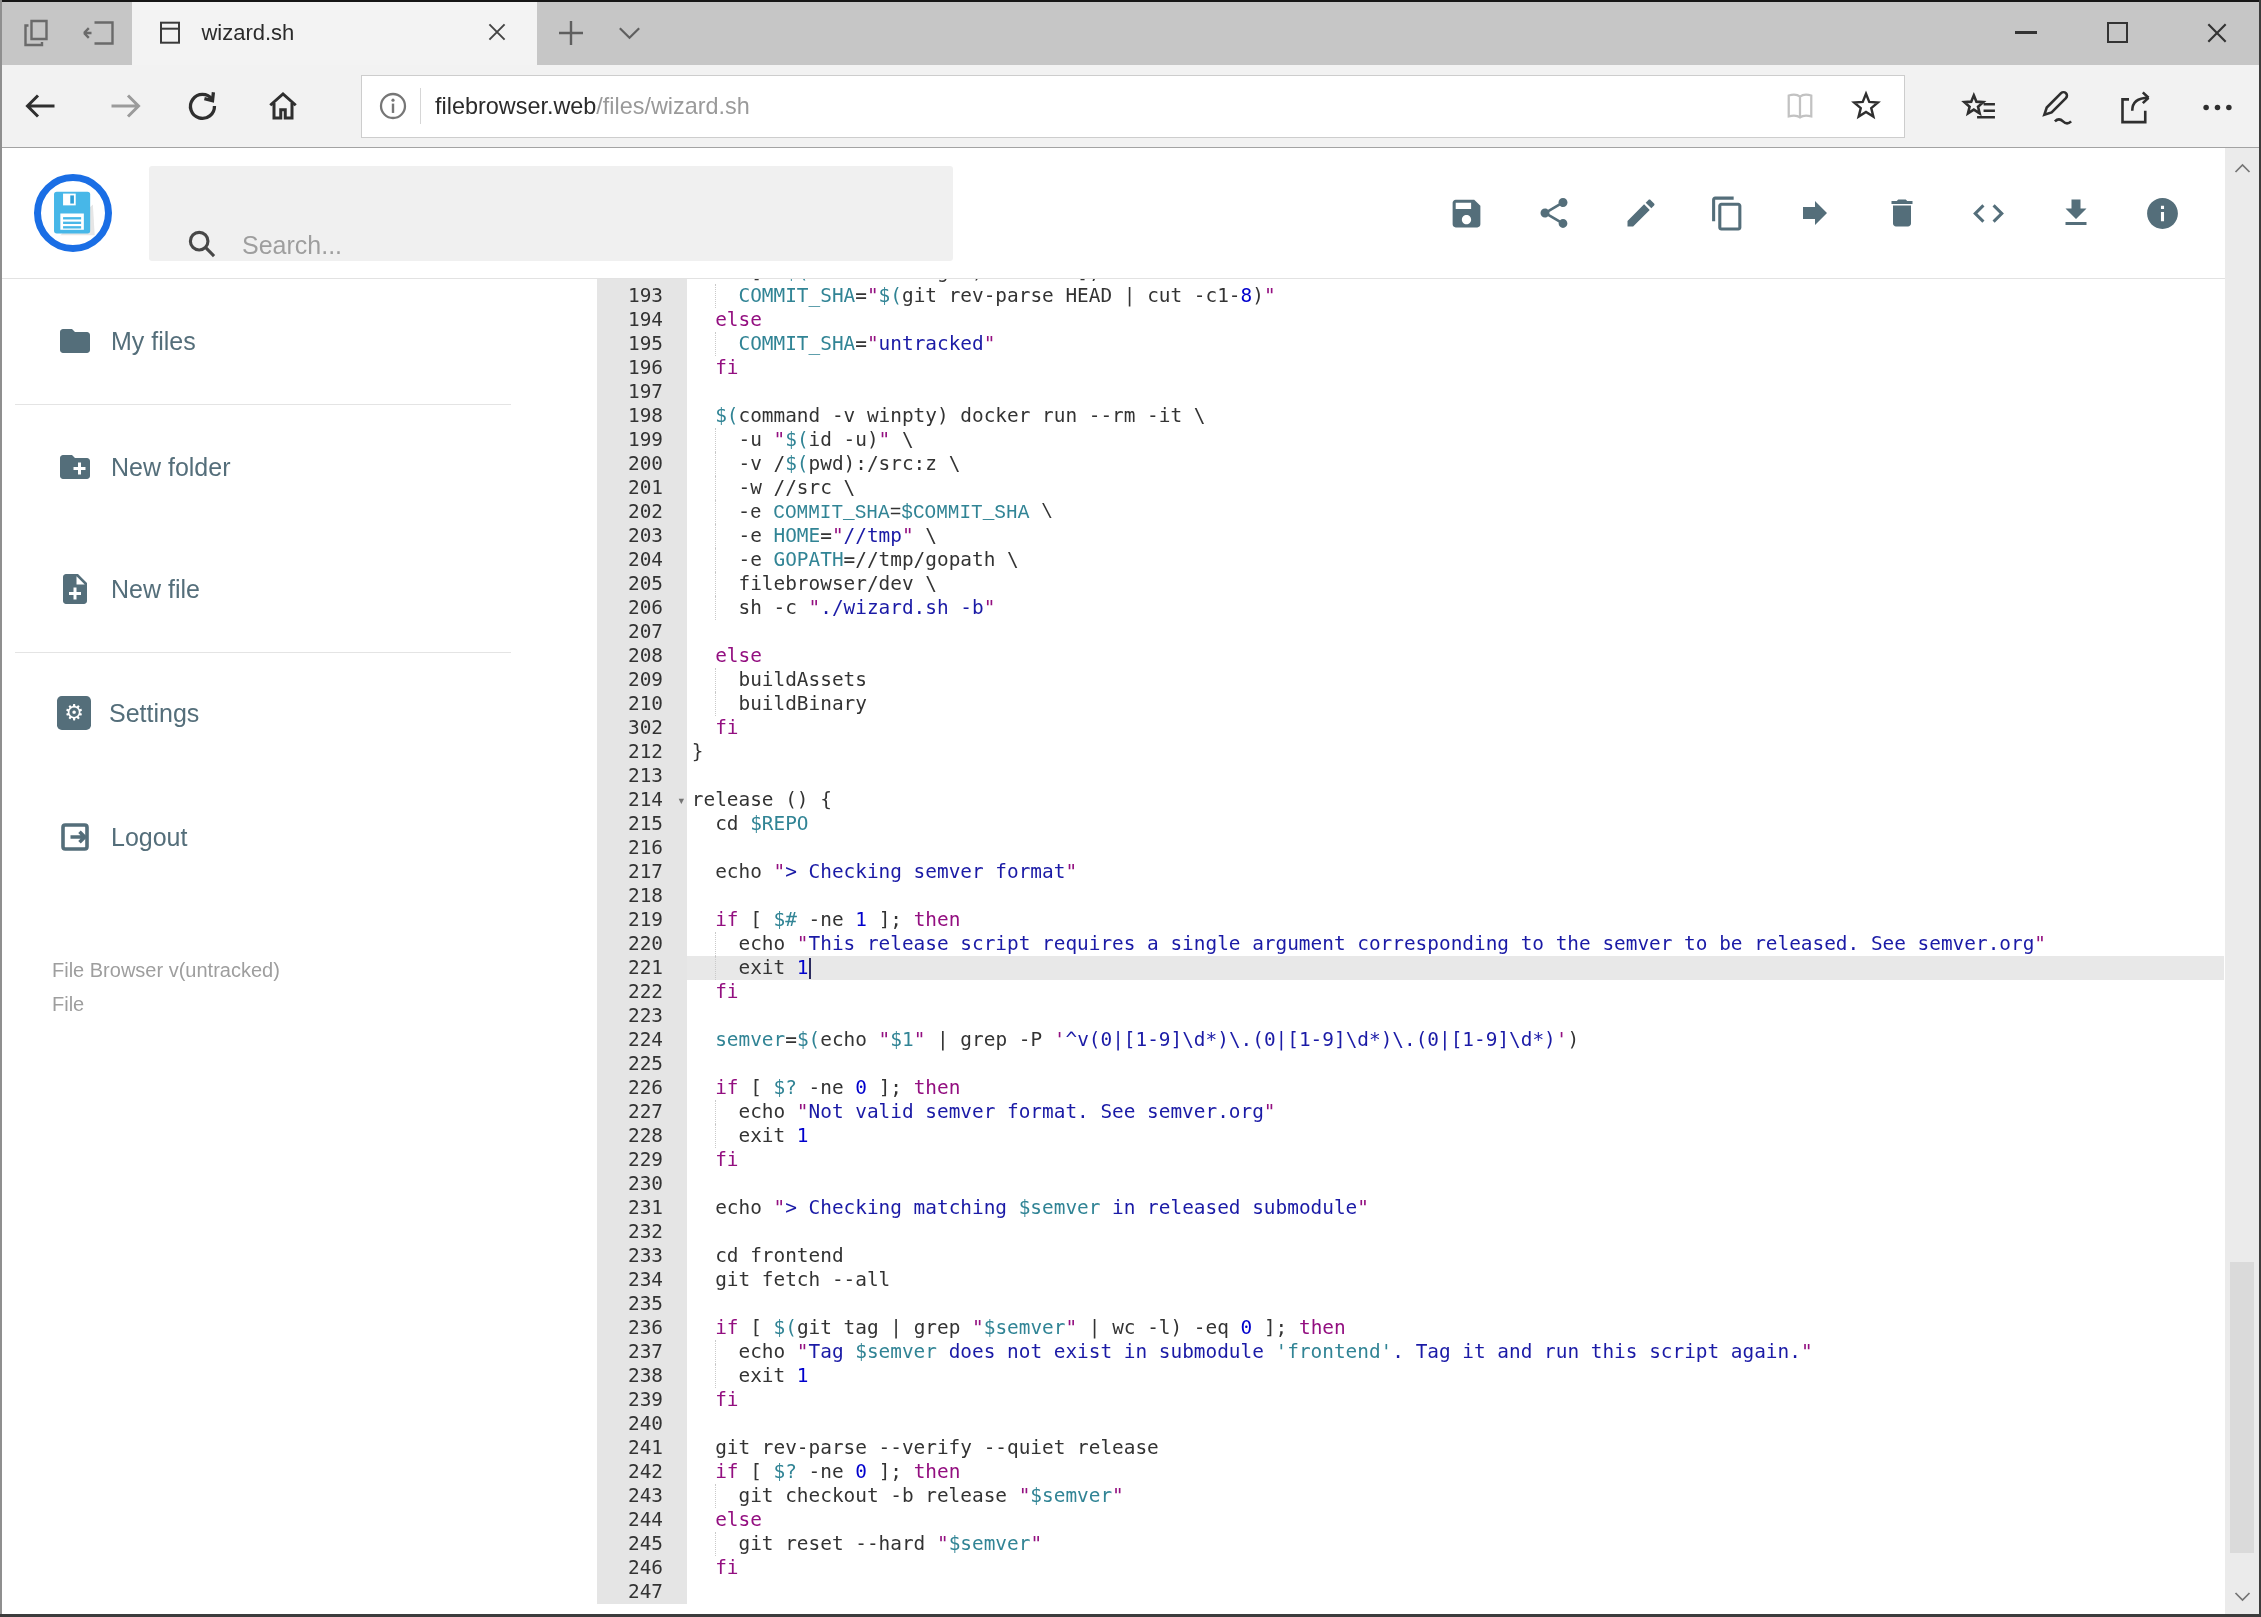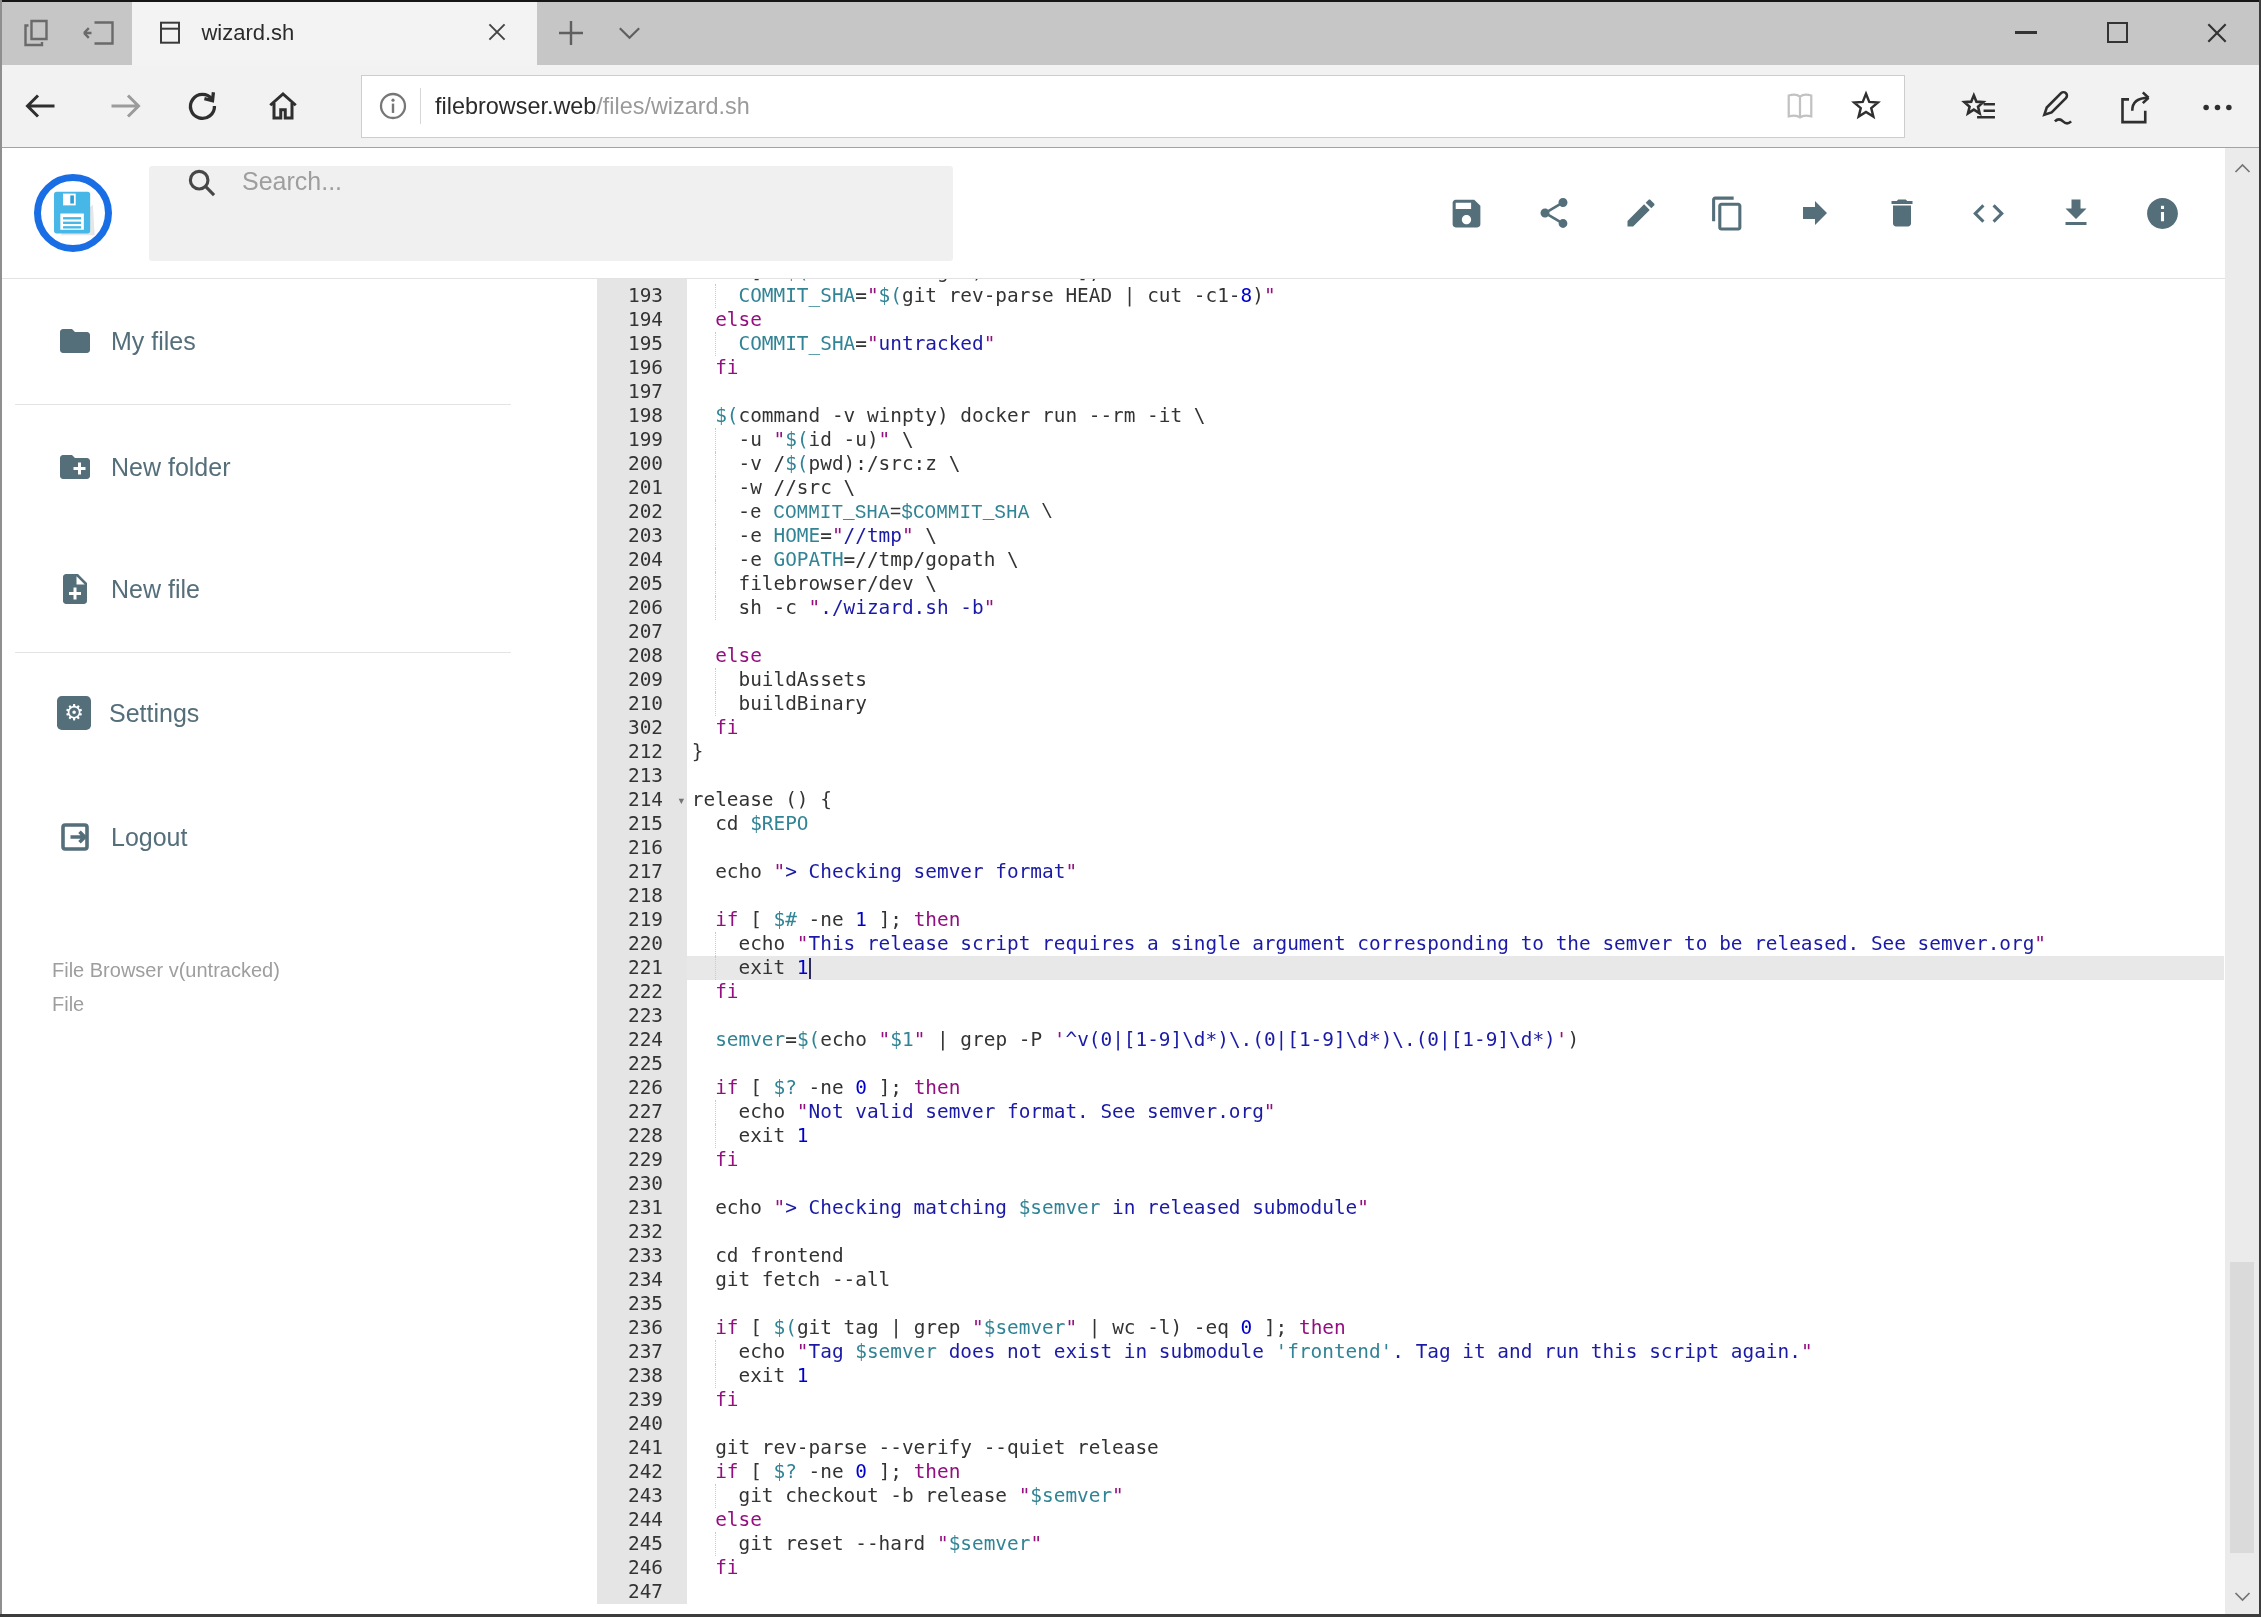--- a/index.html
+++ b/index.html
@@ -45,21 +45,21 @@
   #url-text .path { color:#9a9a9a; }
   #url-spacer { flex:1; }
   #url-reading { margin-right:32px; }
   #url-star { margin-right:21px; }
   .chrome-btn { position:absolute; top:22.6px; width:39px; height:39px; }
   #btn-hub { left:1960px; } #btn-annotate { left:2037px; } #btn-share { left:2116px; } #btn-more { left:2198px; }
 
   
   #app-header { position:absolute; left:0; top:148px; width:2225px; height:131px; background:#fff; border-bottom:0.8px solid #e2e2e2; }
   #logo { position:absolute; left:34px; top:26px; width:78px; height:78px; border-radius:50%; border:7.3px solid #1a6ee5; background:#fff; display:flex; align-items:center; justify-content:center; }
-  #search-box { position:absolute; left:149px; top:18px; width:804px; height:95px; background:#f0f0f0; border-radius:3.2px; display:flex; align-items:flex-start; }
+  #search-box { position:absolute; left:149px; top:18px; width:804px; height:95px; background:#f0f0f0; border-radius:3.2px; display:flex; align-items:flex-end; }
   #search-box svg { margin-left:36px; }
   #search-input { margin-left:21px; border:none; outline:none; background:transparent; font-size:25px; color:#555; width:630px; font-family:"Liberation Sans",sans-serif; }
   #search-input::placeholder { color:#9e9e9e; }
   #actions { position:absolute; left:1447px; top:45px; display:flex; gap:48px; align-items:center; }
   .act-btn { width:39px; height:40px; display:flex; align-items:center; justify-content:center; }
 
   
   #sidebar { position:absolute; left:0; top:279px; width:597px; height:1338px; background:#fff; }
   .side-item { position:absolute; left:57px; display:flex; align-items:center; gap:18px; cursor:default; }
   .side-item .label { font-size:25px; color:#546e7a; }

